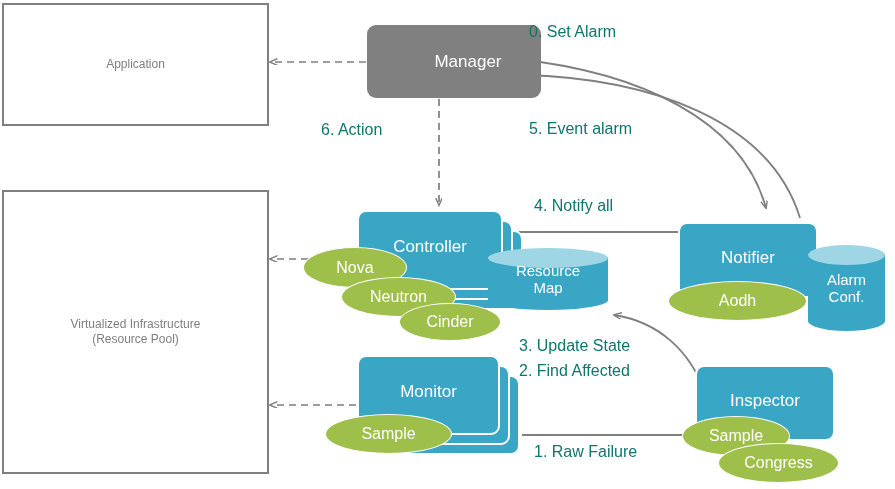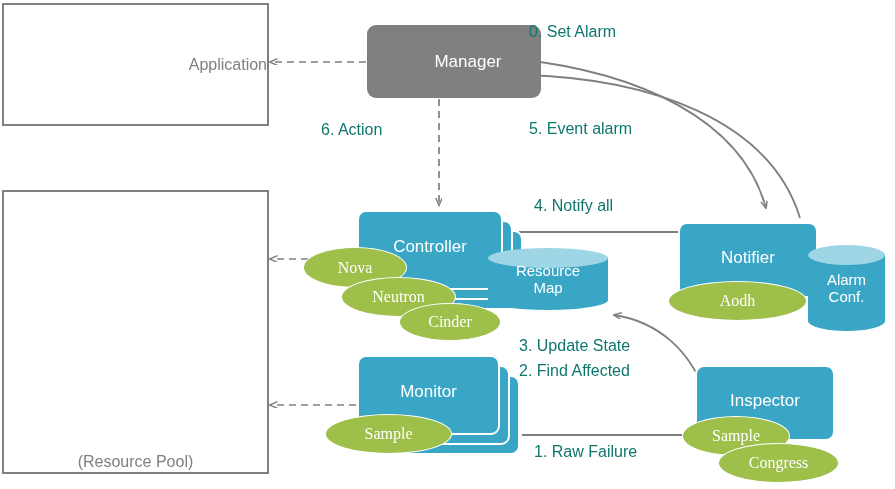--- a/index.html
+++ b/index.html
@@ -1,22 +1,22 @@
 <!DOCTYPE html>
 <html><head>
 <meta charset="utf-8">
 <style>
   html,body{margin:0;padding:0;background:#ffffff;}
   body{width:895px;height:489px;font-family:"Liberation Sans",sans-serif;overflow:hidden;}
   #stage{position:relative;width:895px;height:489px;background:#fff;}
   .svg-layer{position:absolute;left:0;top:0;width:895px;height:489px;}
 
   .plainbox{position:absolute;border:2px solid #808080;background:#ffffff;
-            display:flex;align-items:center;justify-content:flex-end;text-align:center;
-            color:#7f7f7f;font-size:16px;line-height:1.25;}
+            display:flex;align-items:center;justify-content:center;text-align:center;
+            color:#7f7f7f;font-size:12px;line-height:1.25;}
   .mgr{position:absolute;background:#808080;border-radius:9px;color:#ffffff;
        display:flex;align-items:center;justify-content:center;font-size:17px;}
 
   .tealbox{position:absolute;background:#3aa6c6;border-radius:9px;
            display:flex;align-items:center;justify-content:center;
            color:#ffffff;font-size:17px;border:2px solid #ffffff;box-sizing:border-box;}
   .tealback{position:absolute;background:#3aa6c6;border-radius:9px;
             border:2px solid #ffffff;box-sizing:border-box;}
 
   .cyl{position:absolute;}
@@ -24,21 +24,21 @@
   .cyl .top{position:absolute;left:0;right:0;top:0;height:20px;border-radius:50%;
             background:#9fd6e6;}
   .cyl .bot{position:absolute;left:0;right:0;bottom:0;height:20px;border-radius:50%;
             background:#3aa6c6;}
   .cyl .cap{position:absolute;left:0;right:0;top:0;bottom:0;
             display:flex;align-items:center;justify-content:center;text-align:center;
             color:#ffffff;font-size:15px;line-height:1.15;z-index:3;}
 
   .ell{position:absolute;background:#9fbf4b;border-radius:50%;
        display:flex;align-items:center;justify-content:center;
-       color:#ffffff;font-size:16px;border:1px solid #ffffff;box-sizing:border-box;font-family:Liberation Serif, serif;}
+       color:#ffffff;font-size:16px;border:1px solid #ffffff;box-sizing:border-box;}
 
   .lbl{position:absolute;color:#0f766e;font-size:16px;white-space:nowrap;}
 </style>
 </head>
 <body>
 
 <div id="stage">
 
   <svg class="svg-layer" viewBox="0 0 895 489" xmlns="http://www.w3.org/2000/svg">
     <defs>
@@ -82,20 +82,21 @@
     <g>
       <path d="M800,218 C770,120 650,78 522,75" fill="none" stroke="#7f7f7f" stroke-width="1.8" marker-end="url(#ah)"></path>
     </g>
   </svg>
 
   <div class="plainbox" style="left:2px;top:3px;width:263px;height:119px;">
     <span>Application</span>
   </div>
 
   <div class="plainbox" style="left:2px;top:190px;width:263px;height:280px;flex-direction:column;">
+    <span>Virtualized  Infrastructure</span>
     <span>(Resource Pool)</span>
   </div>
 
   <div class="mgr" style="left:367px;top:25px;width:146px;height:73px;padding-left:28px;">
     <span>Manager</span>
   </div>
 
   <div class="tealback" style="left:377px;top:230px;width:146px;height:80px;"></div>
   <div class="tealback" style="left:367px;top:220px;width:146px;height:80px;"></div>
   <div class="tealbox" style="left:357px;top:210px;width:146px;height:80px;align-items:flex-start;padding-top:25px;">

